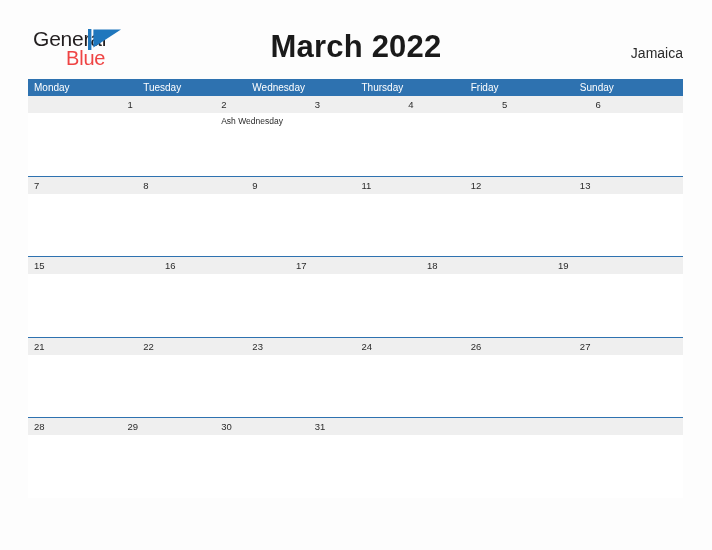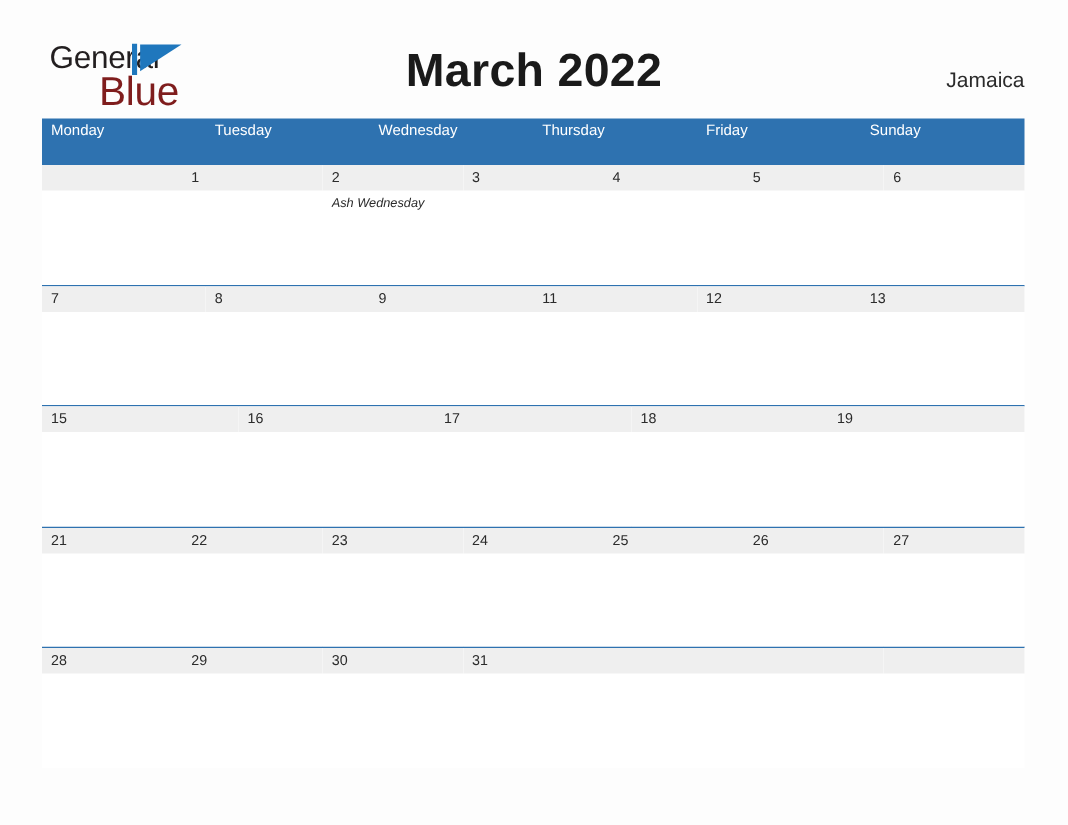--- a/index.html
+++ b/index.html
@@ -48,22 +48,22 @@
     position: absolute;
     left: 55px;
     top: 1px;
     width: 34px;
     height: 21px;
   }
   .logo-row2 {
     position: absolute;
     left: 33px;
     top: 20px;
-    font-size: 27px;
-    color: #7f1d1d;
+    font-size: 20px;
+    color: #ef4444;
     letter-spacing: -0.2px;
     white-space: nowrap;
   }
 
   .cal-title {
     position: absolute;
     left: 0;
     top: 29px;
     width: 712px;
     text-align: center;
@@ -86,21 +86,21 @@
   .calendar {
     position: absolute;
     left: 28px;
     top: 79px;
     width: 655px;
   }
 
   .weekday-header {
     display: flex;
     width: 100%;
-    height: 31px;
+    height: 17px;
     background: #2e72b0;
   }
   .weekday-cell {
     flex: 1 1 0;
     min-width: 0;
     color: #ffffff;
     font-size: 10px;
     line-height: 17px;
     padding-left: 6px;
     box-sizing: border-box;
@@ -143,21 +143,20 @@
     padding: 3px 4px 0 6px;
     box-sizing: border-box;
   }
   .event {
     font-size: 8.5px;
     line-height: 11px;
     color: #2b2b2b;
     white-space: nowrap;
     overflow: hidden;
     text-overflow: ellipsis;
-    font-style: italic;
   }
 </style>
 </head>
 <body>
 
 <div class="banner">
 
   <div class="logo">
     <span class="logo-row1">General</span>
     <span class="logo-flag">
@@ -262,23 +261,20 @@
           <div class="day-cell">
             <div class="day-number">22</div>
           </div>
           <div class="day-cell">
             <div class="day-number">23</div>
           </div>
           <div class="day-cell">
             <div class="day-number">24</div>
           </div>
           <div class="day-cell">
-            <div class="day-number">25</div>
-          </div>
-          <div class="day-cell">
             <div class="day-number">26</div>
           </div>
           <div class="day-cell">
             <div class="day-number">27</div>
           </div>
         </div>
       </div>
       <div class="week-row">
         <div class="week-inner">
           <div class="day-cell">

